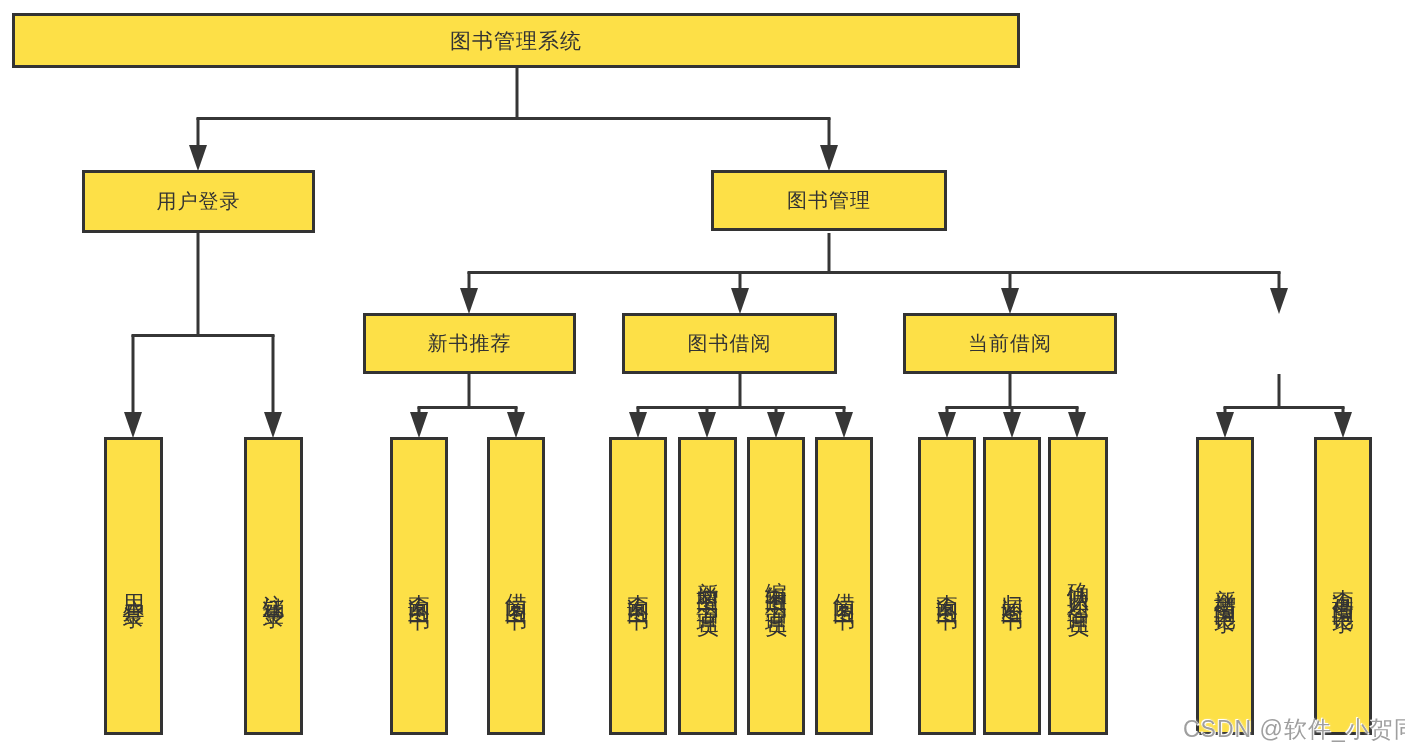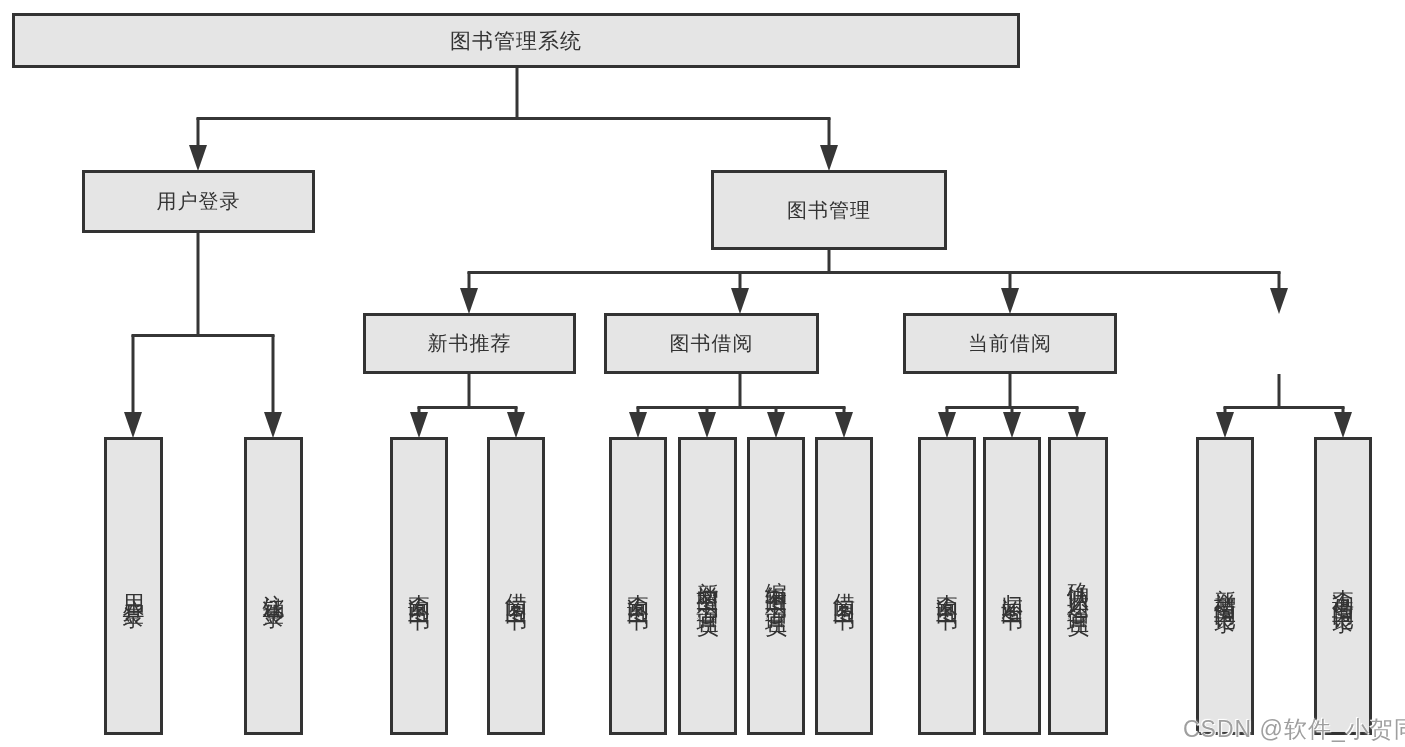--- a/index.html
+++ b/index.html
@@ -23,21 +23,21 @@
     fill: none;
   }
   #connectors polygon {
     fill: #363636;
     stroke: none;
   }
   .node {
     position: absolute;
     box-sizing: border-box;
     border: 3px solid #333333;
-    background: #e5e5e5;
+    background: #fde047;
     display: flex;
     align-items: center;
     justify-content: center;
   }
   .node .label {
     font-size: 20px;
     letter-spacing: 1px;
     color: #333333;
     white-space: nowrap;
   }
@@ -142,28 +142,28 @@
     </g>
   </svg>
 
   <div class="node root" style="left:12px; top:13px; width:1008px; height:55px;">
     <span class="label">图书管理系统</span>
   </div>
 
   <div class="node" style="left:82px; top:170px; width:233px; height:63px;">
     <span class="label">用户登录</span>
   </div>
-  <div class="node" style="left:711px; top:170px; width:236px; height:80px;">
+  <div class="node" style="left:711px; top:170px; width:236px; height:61px;">
     <span class="label">图书管理</span>
   </div>
 
   <div class="node" style="left:363px; top:313px; width:213px; height:61px;align-items:center;">
     <span class="label">新书推荐</span>
   </div>
-  <div class="node" style="left:604px; top:313px; width:215px; height:61px;">
+  <div class="node" style="left:622px; top:313px; width:215px; height:61px;">
     <span class="label">图书借阅</span>
   </div>
   <div class="node" style="left:903px; top:313px; width:214px; height:61px;">
     <span class="label">当前借阅</span>
   </div>
 
   <div class="node leaf" style="left:104px; top:437px; width:59px; height:298px;">
     <span class="label">用户登录</span>
   </div>
   <div class="node leaf" style="left:244px; top:437px; width:59px; height:298px;">

